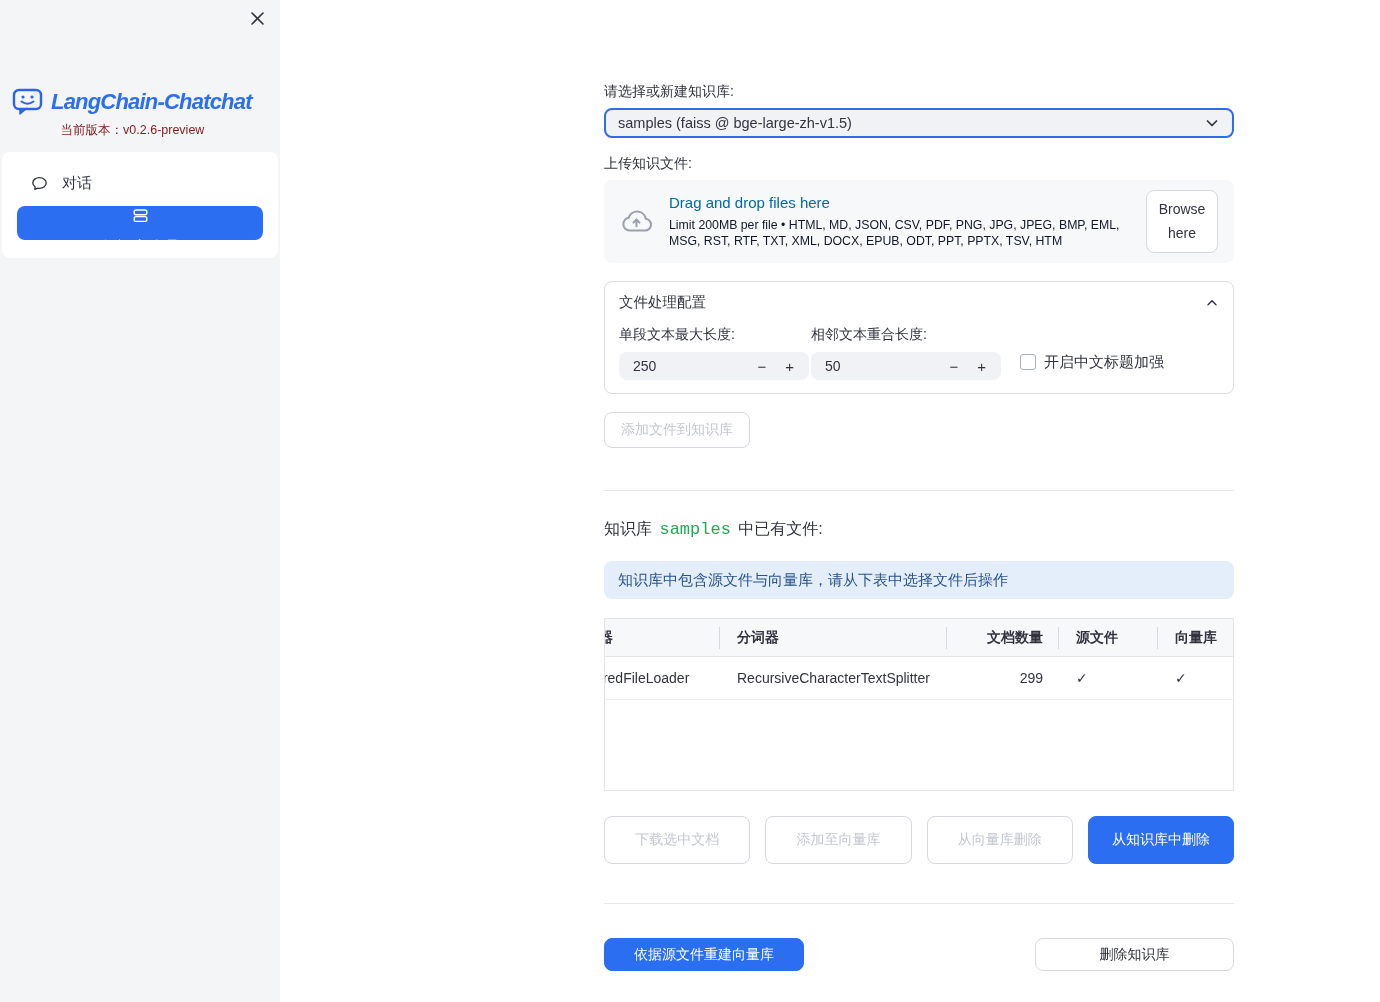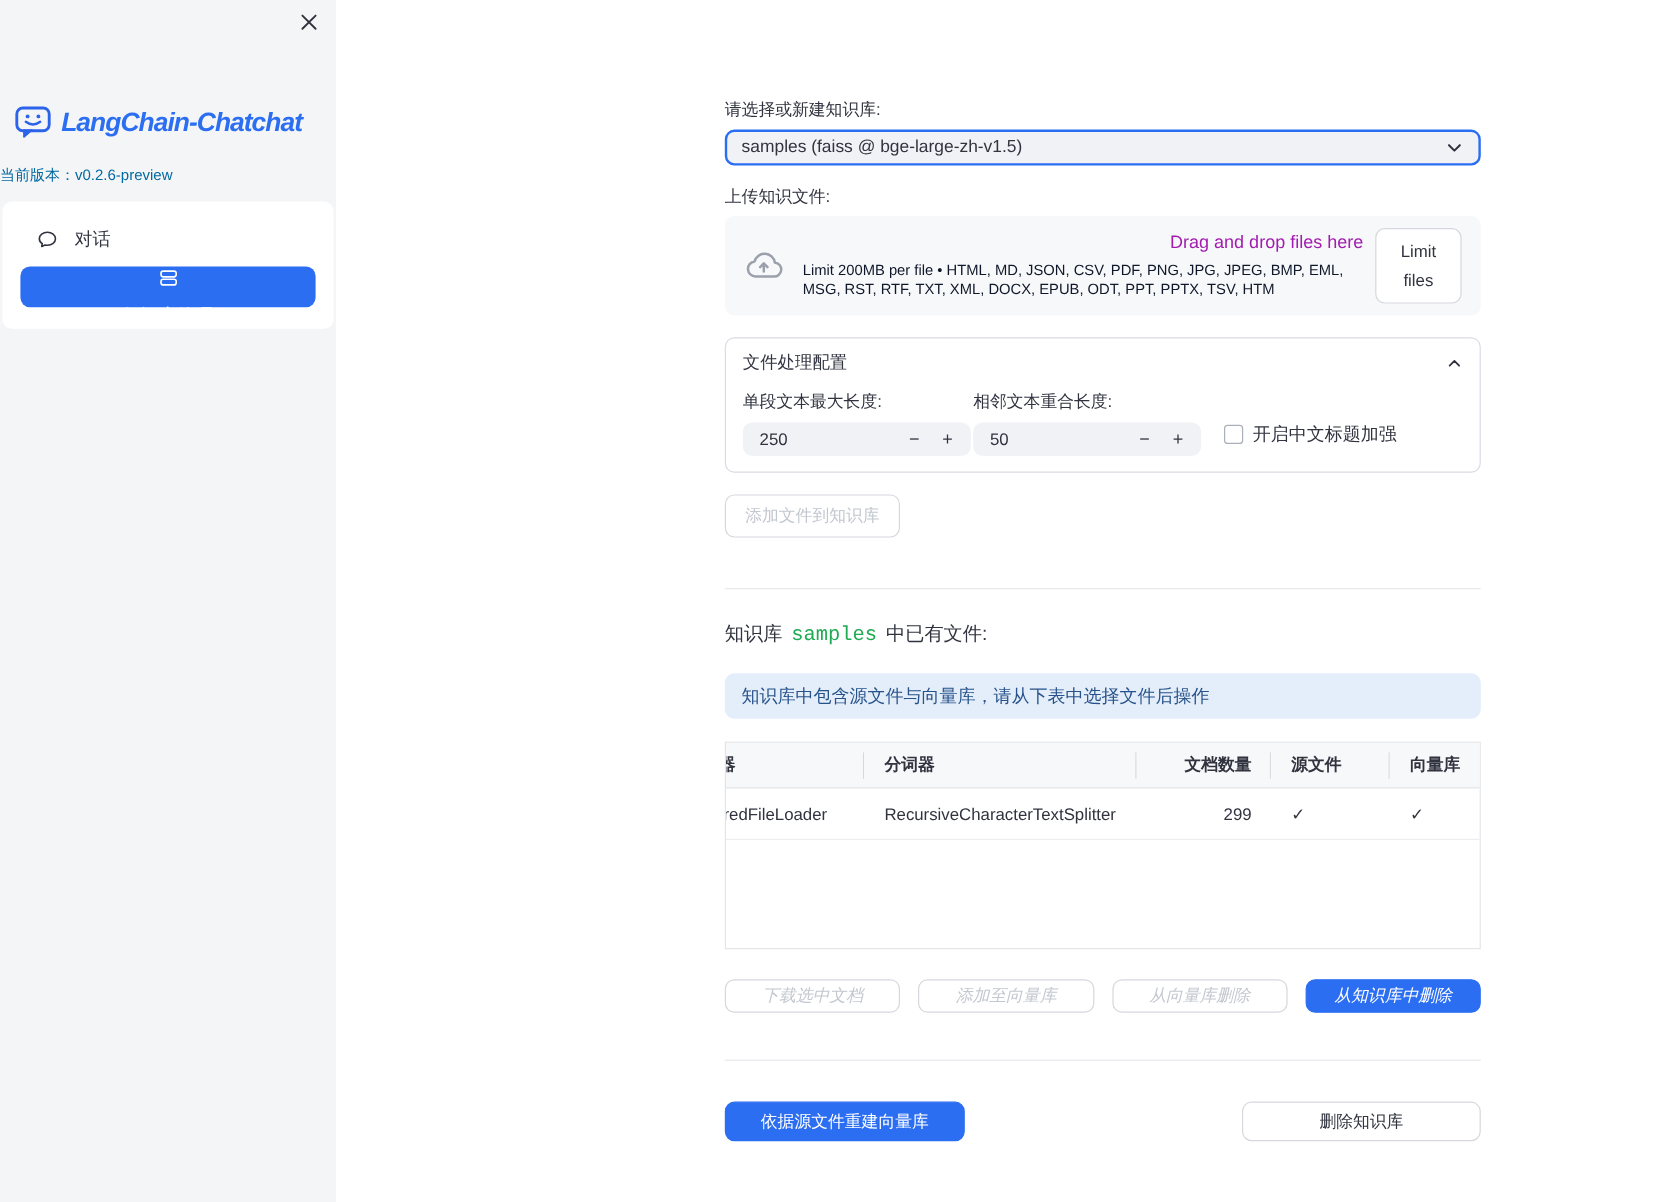--- a/index.html
+++ b/index.html
@@ -23,22 +23,22 @@
   .logo-row {
     display: flex; align-items: center; gap: 6px;
     padding: 86px 10px 0 11px;
   }
   .logo-text {
     color: var(--accent, #2b6ef2);
     font-size: 22px; font-weight: 700; font-style: italic;
     letter-spacing: -0.8px; white-space: nowrap;
   }
   .version {
-    text-align: left; padding-right: 15px; margin-top: 20px;
-    font-size: 12.5px; color: #0369a1;
+    text-align: center; padding-right: 15px; margin-top: 4px;
+    font-size: 12.5px; color: #7f1d1d;
   }
   .nav-card {
     margin: 13px 2px 0 2px; background: #ffffff; border-radius: 8px;
     padding: 8px 0 12px 0;
   }
   .nav-item {
     display: flex; align-items: center; gap: 13px;
     height: 34px; margin: 6px 15px; padding: 0 13px;
     border-radius: 8px; font-size: 15px; cursor: pointer; color: #31333f;
   }
@@ -57,21 +57,21 @@
     font-size: 14.5px;
   }
   .select-box .chev { margin-left: auto; }
   .lbl-2 { margin-top: 17px; }
   .dropzone {
     margin-top: 7px; height: 83px; background: #f7f8f9; border-radius: 8px;
     display: flex; align-items: center; padding: 0 16px 0 16px;
   }
   .dz-icon { flex: 0 0 auto; margin-right: 16px; }
   .dz-text { flex: 1 1 auto; padding-right: 10px; }
-  .dz-title { font-size: 15px; color: #a21caf; margin-bottom: 6px; text-align: right; }
+  .dz-title { font-size: 15px; color: #0369a1; margin-bottom: 6px; }
   .dz-sub { font-size: 12.3px; color: #0f172a; line-height: 1.32; }
   .browse-btn {
     flex: 0 0 auto; width: 72px; padding: 7px 6px;
     background: #ffffff; border: 1px solid #d6d8dd; border-radius: 8px;
     font-family: inherit; font-size: 14px; color: #31333f; line-height: 1.65;
     cursor: pointer; text-align: center; white-space: normal;
   }
   .expander {
     margin-top: 18px; border: 1px solid #d9dce3; border-radius: 8px;
     padding: 11px 14px 13px 14px;
@@ -138,21 +138,21 @@
   .tc { display: flex; align-items: center; padding-left: 18px; position: relative; overflow: hidden; }
   .tc.right { justify-content: flex-end; padding-left: 0; padding-right: 15px; }
   .trow.head .tc + .tc::before {
     content: ""; position: absolute; left: 0; top: 8px; width: 1px; height: 22px;
     background: #d5d8de;
   }
   .tc.clip { padding-left: 0; }
   .tc.clip span { position: absolute; white-space: nowrap; left: -62px; }
   
   .actions { margin-top: 25px; display: flex; gap: 15px; }
-  .actions .btn { flex: 1 1 0; height: 28px; padding: 0; font-style: italic; }
+  .actions .btn { flex: 1 1 0; height: 48px; padding: 0; }
   .divider2 { border: none; border-top: 1px solid #e7e8eb; margin-top: 39px; }
   .bottom-actions { margin-top: 34px; display: flex; justify-content: space-between; }
   .bottom-actions .btn { height: 33px; padding: 0; }
   .rebuild-btn { width: 200px; }
   .delete-kb-btn { width: 199px; }
 </style>
 </head>
 <body>
 
 <div class="sidebar">
@@ -207,21 +207,21 @@
   <div class="field-label lbl-2">上传知识文件:</div>
   <div class="dropzone">
     <svg class="dz-icon" width="33" height="33" viewBox="0 0 24 24">
       <path d="M7 18.5a4.6 4.6 0 0 1-.6-9.16A6.3 6.3 0 0 1 18.7 10a4.1 4.1 0 0 1-.8 8.5H7z" fill="none" stroke="#9aa0ac" stroke-width="1.5" stroke-linejoin="round"></path>
       <path d="M12 15.5 V10.8 M9.8 12.8 L12 10.5 L14.2 12.8" fill="none" stroke="#9aa0ac" stroke-width="1.5" stroke-linecap="round" stroke-linejoin="round"></path>
     </svg>
     <div class="dz-text">
       <div class="dz-title">Drag and drop files here</div>
       <div class="dz-sub">Limit 200MB per file • HTML, MD, JSON, CSV, PDF, PNG, JPG, JPEG, BMP, EML, MSG, RST, RTF, TXT, XML, DOCX, EPUB, ODT, PPT, PPTX, TSV, HTM</div>
     </div>
-    <button class="browse-btn">Limit files</button>
+    <button class="browse-btn">Browse here</button>
   </div>
 
   <div class="expander">
     <div class="exp-header">
       <span>文件处理配置</span>
       <svg class="chev" width="14" height="14" viewBox="0 0 16 16">
         <path d="M3.5 10 L8 5.5 L12.5 10" fill="none" stroke="#31333f" stroke-width="1.7" stroke-linecap="round" stroke-linejoin="round"></path>
       </svg>
     </div>
     <div class="exp-body">

